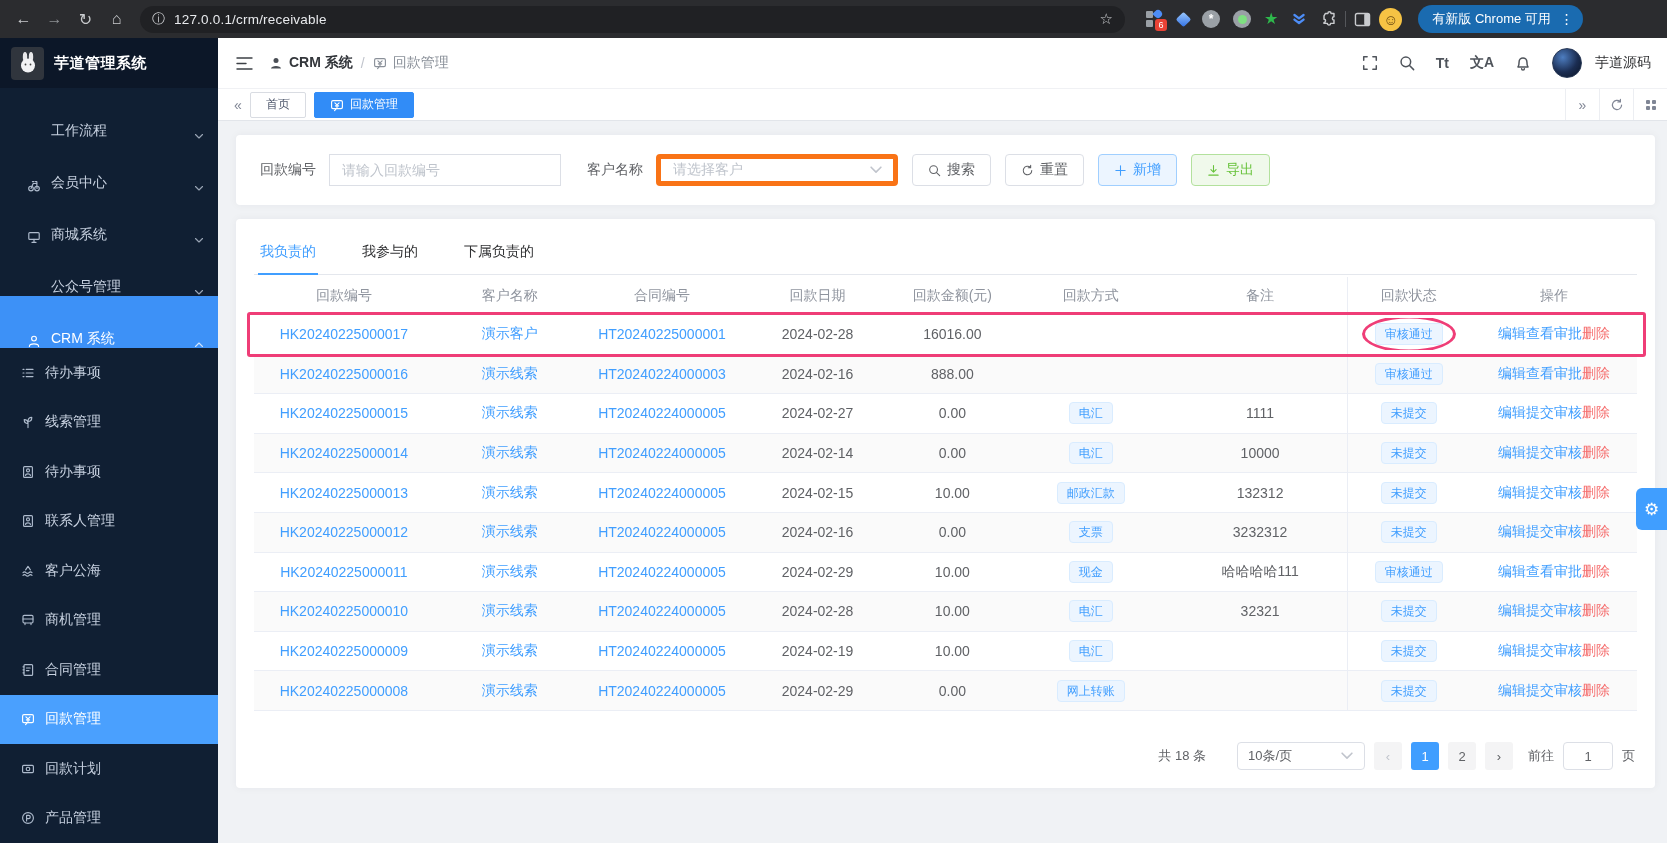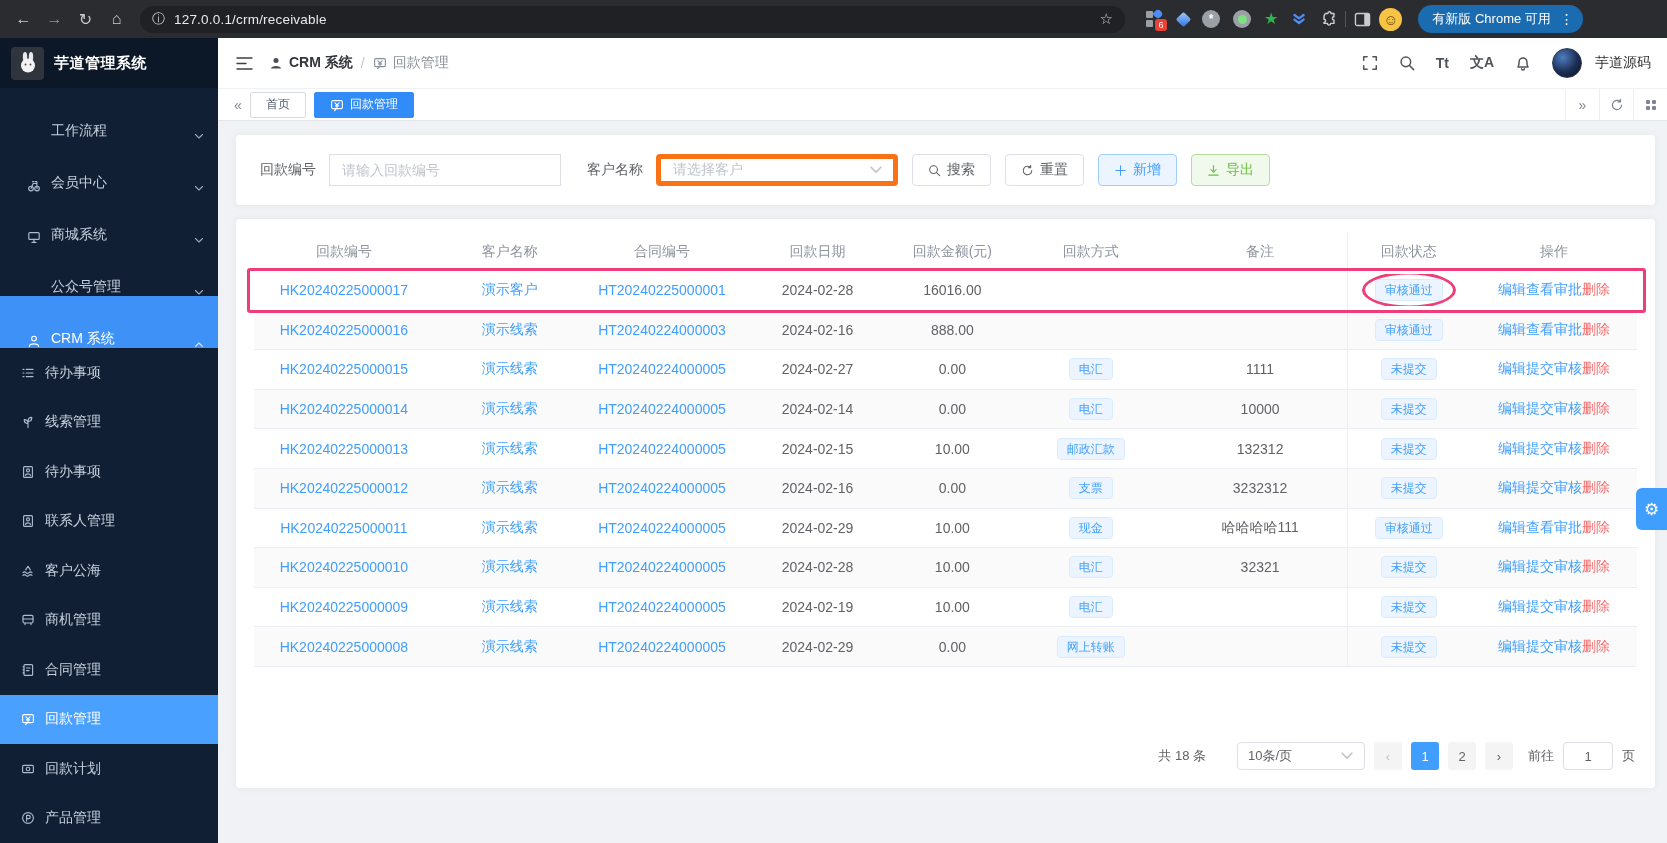--- a/index.html
+++ b/index.html
@@ -484,20 +484,25 @@
             <span class="svg-ic">
                 <svg viewBox="0 0 14 14">
                   <path d="M7 1.6 V8.6 M4.2 6 L7 8.8 L9.8 6 M2 12 H12"></path>
                 </svg>
               </span>
             <span>导出</span>
           </button>
         </section>
 
         <section class="card table-card">
+          <div class="list-tabs" id="list-tabs">
+              <span class="list-tab active">我负责的</span>
+              <span class="list-tab">我参与的</span>
+              <span class="list-tab">下属负责的</span>
+            </div>
           <div class="table-wrap">
             <div class="t-head" id="t-head">
                 <div class="trow">
                   <div class="cell">回款编号</div>
                   <div class="cell">客户名称</div>
                   <div class="cell">合同编号</div>
                   <div class="cell">回款日期</div>
                   <div class="cell">回款金额(元)</div>
                   <div class="cell">回款方式</div>
                   <div class="cell">备注</div>

